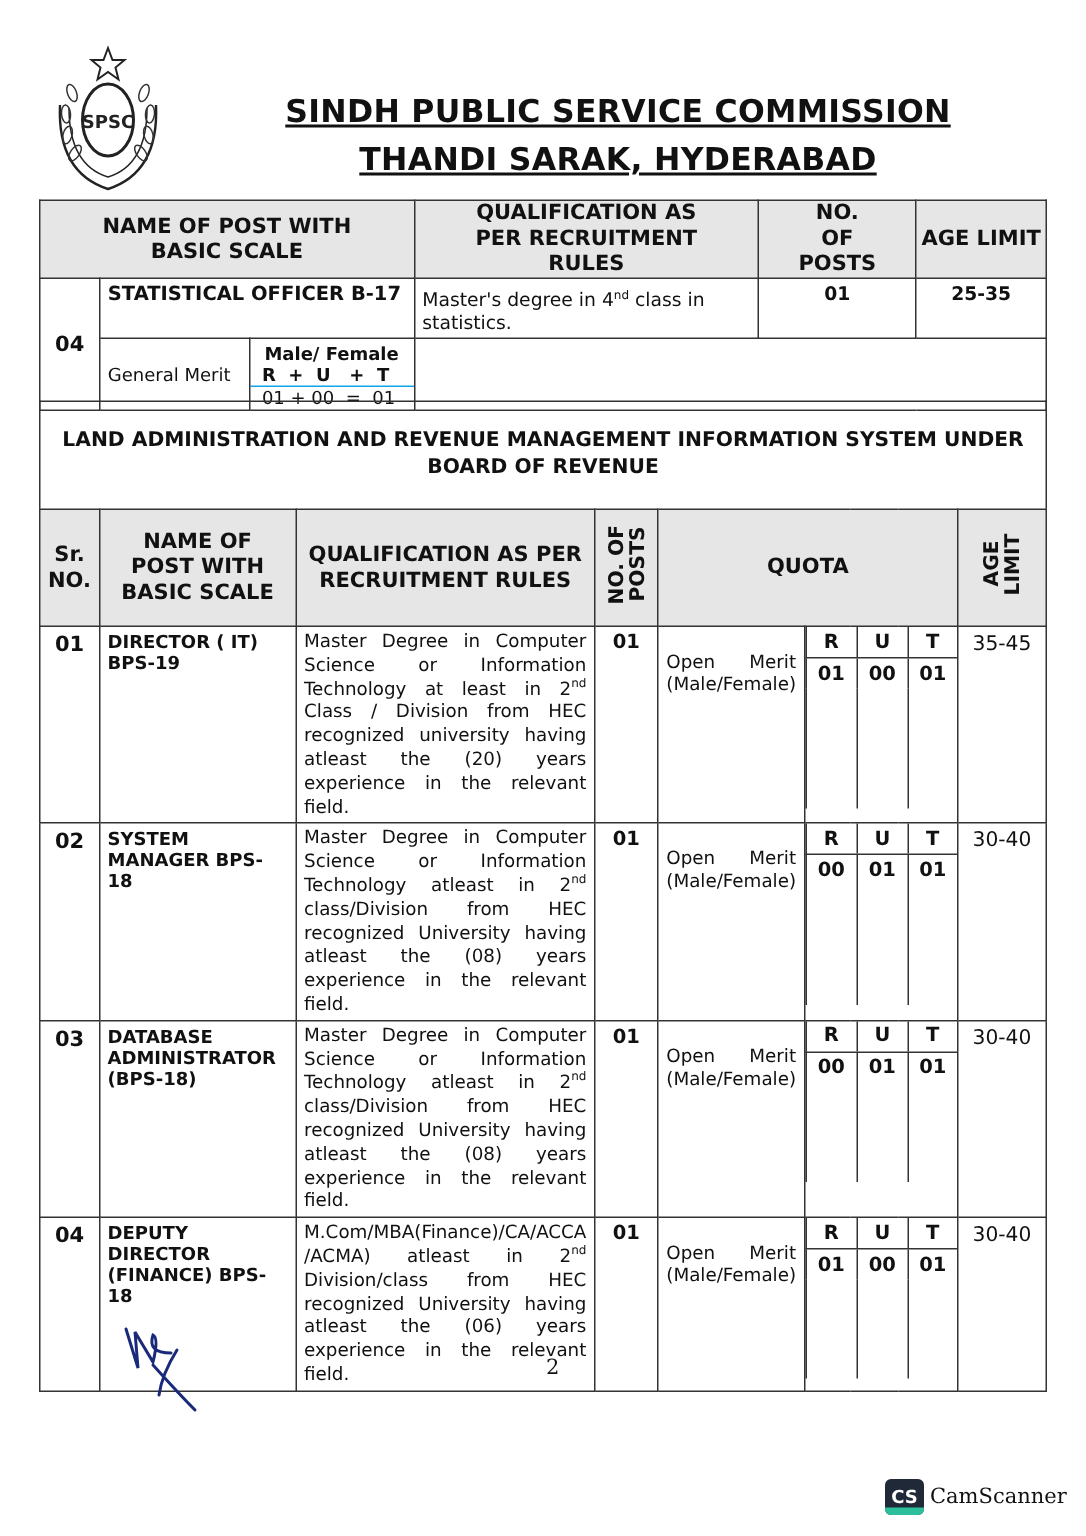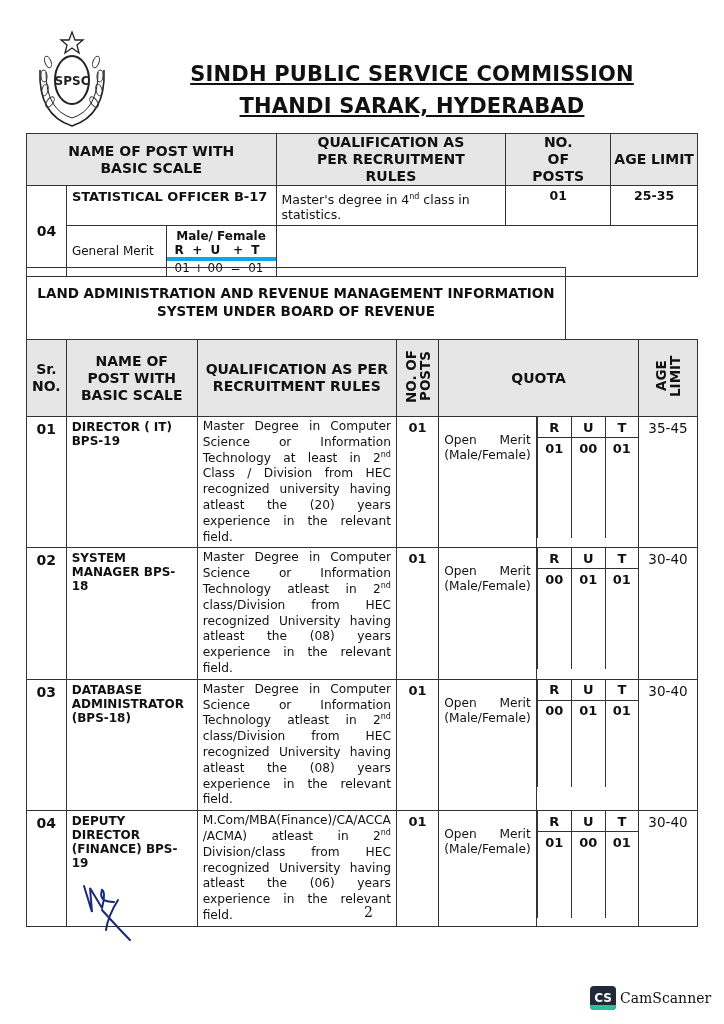--- a/index.html
+++ b/index.html
@@ -16,21 +16,21 @@
   td, th { border:1px solid #333; padding:0; vertical-align:top; }
   .hdr { background:#e6e6e6; font-weight:bold; text-align:center; vertical-align:middle; }
 
   
   #t1 { left:26px; top:133px; width:672px; font-size:12.5px; }
   #t1 .hdr { font-size:14px; line-height:17px; }
   #t1 .c { text-align:center; }
   #t1 .b { font-weight:bold; }
 
   
-  #sec { left:26px; top:267px; width:540px; height:72px; border:1px solid #333; border-bottom:none;
+  #sec { left:26px; top:267px; width:672px; height:72px; border:1px solid #333; border-bottom:none;
          text-align:center; font-weight:bold; font-size:13.5px; line-height:18px; box-sizing:border-box;
          padding-top:16px; }
 
   
   #t2 { left:26px; top:339px; width:672px; font-size:12.5px; }
   #t2 .hdr { font-size:14px; line-height:17px; height:72px; }
   .vert { writing-mode:vertical-rl; transform:rotate(180deg); display:inline-block; font-size:13.5px; line-height:14px; }
   .sr { font-weight:bold; font-size:14px; text-align:center; padding-top:4px; }
   .post { font-weight:bold; font-size:12px; padding:3px 5px; line-height:14px; }
   .qual { padding:2px 5px; text-align:justify; font-size:12.2px; line-height:15.8px; }
@@ -99,21 +99,21 @@
     <td colspan="2" class="b" style="padding:3px 5px;font-size:13px">STATISTICAL OFFICER  B-17</td>
     <td style="padding:3px 5px;font-size:12.5px;line-height:15px"><span>Master's degree in 4</span><sup style="font-size:8px">nd</sup><span> class in statistics.</span></td>
     <td class="b c" style="padding-top:2px">01</td>
     <td class="b c" style="padding-top:2px">25-35</td>
   </tr>
   <tr style="height:46px">
     <td style="vertical-align:middle;padding-left:5px;font-size:12px">General Merit</td>
     <td style="padding:0">
       <div class="b c" style="font-size:12px;line-height:14px;padding-top:3px">Male/ Female</div>
       <div class="b" style="font-size:12px;line-height:14px;padding-left:8px;white-space:pre">R  +  U   +  T</div>
-      <div style="border-top:4px solid #0ea5e9;font-size:12px;line-height:15px;padding-left:8px;white-space:pre">01 + 00  =  01</div>
+      <div style="border-top:1px solid #0ea5e9;font-size:12px;line-height:15px;padding-left:8px;white-space:pre">01 + 00  =  01</div>
     </td>
     <td colspan="3"></td>
   </tr>
 </tbody>
   </table>
 
 <div class="abs" id="sec">LAND ADMINISTRATION AND REVENUE MANAGEMENT INFORMATION SYSTEM UNDER BOARD OF REVENUE</div>
 
 <table id="t2">
   <colgroup>
@@ -240,21 +240,21 @@
                 <td></td>
               </tr>
             </tbody>
           </table>
     </td>
     <td class="age">30-40</td>
   </tr>
 
   <tr style="height:110px">
     <td class="sr">04</td>
-    <td class="post">DEPUTY DIRECTOR (FINANCE) BPS-19</td>
+    <td class="post">DEPUTY DIRECTOR (FINANCE) BPS-18</td>
     <td class="qual"><span>M.Com/MBA(Finance)/CA/ACCA /ACMA) atleast in 2</span><sup>nd</sup><span> Division/class from HEC recognized University having atleast the (06) years experience in the relevant field.</span></td>
     <td class="np">01</td>
     <td class="quota-desc">
           <div class="line1">
             <span>Open</span>
             <span>Merit</span>
           </div>
           <div>(Male/Female)</div>
         </td>
     <td colspan="3" style="border-left:none;padding:0">

